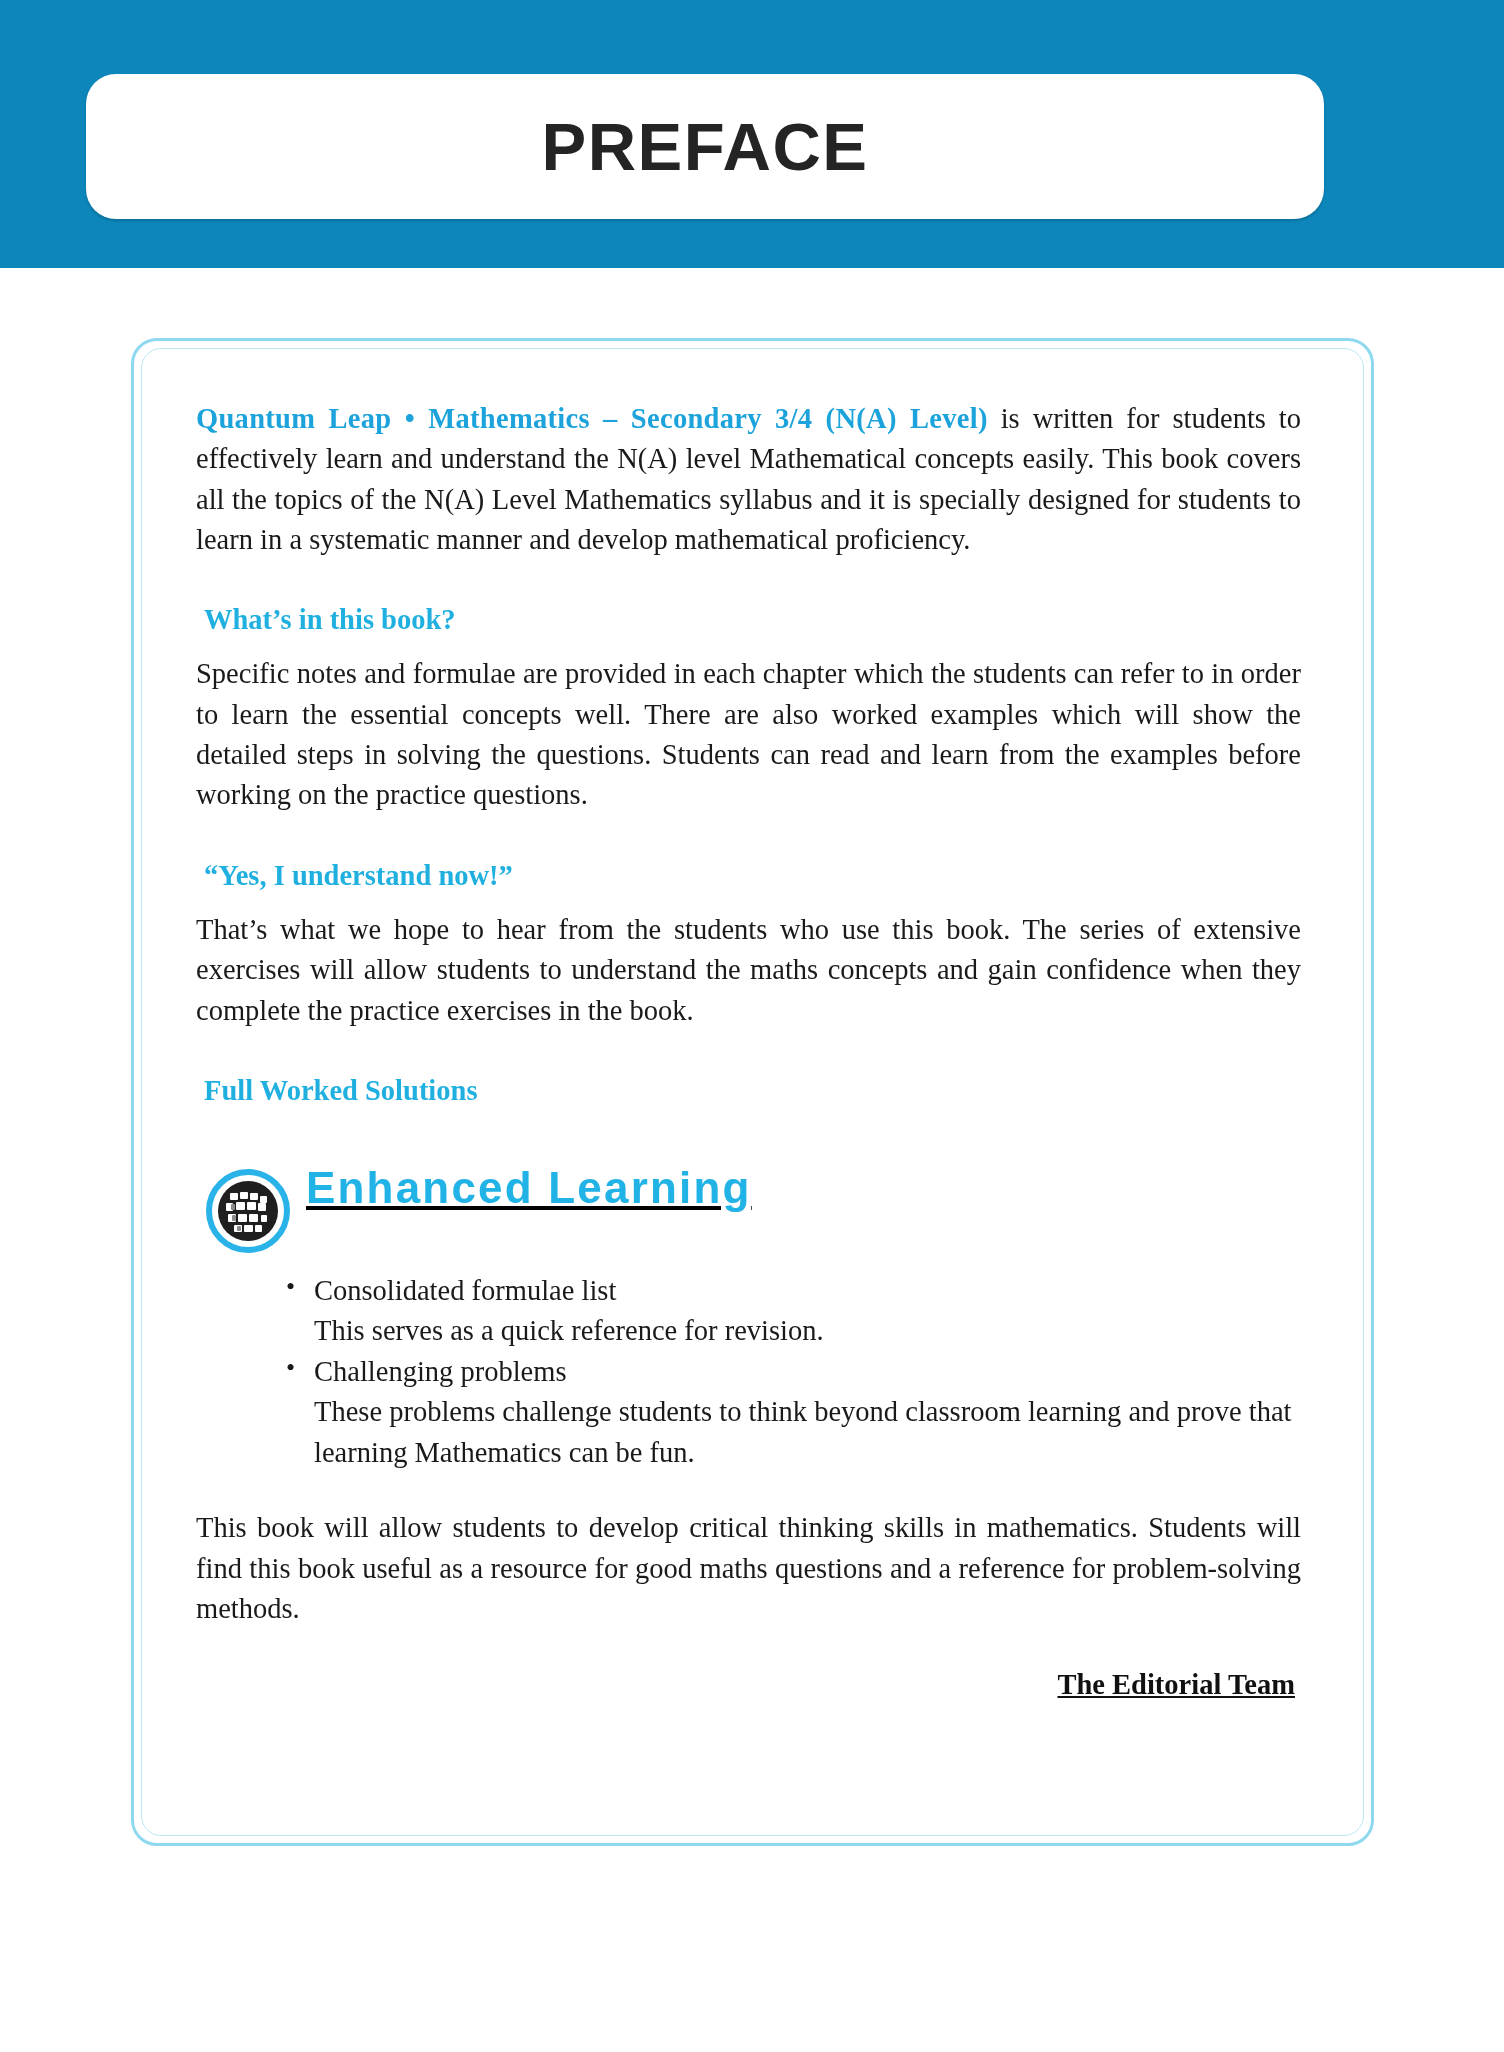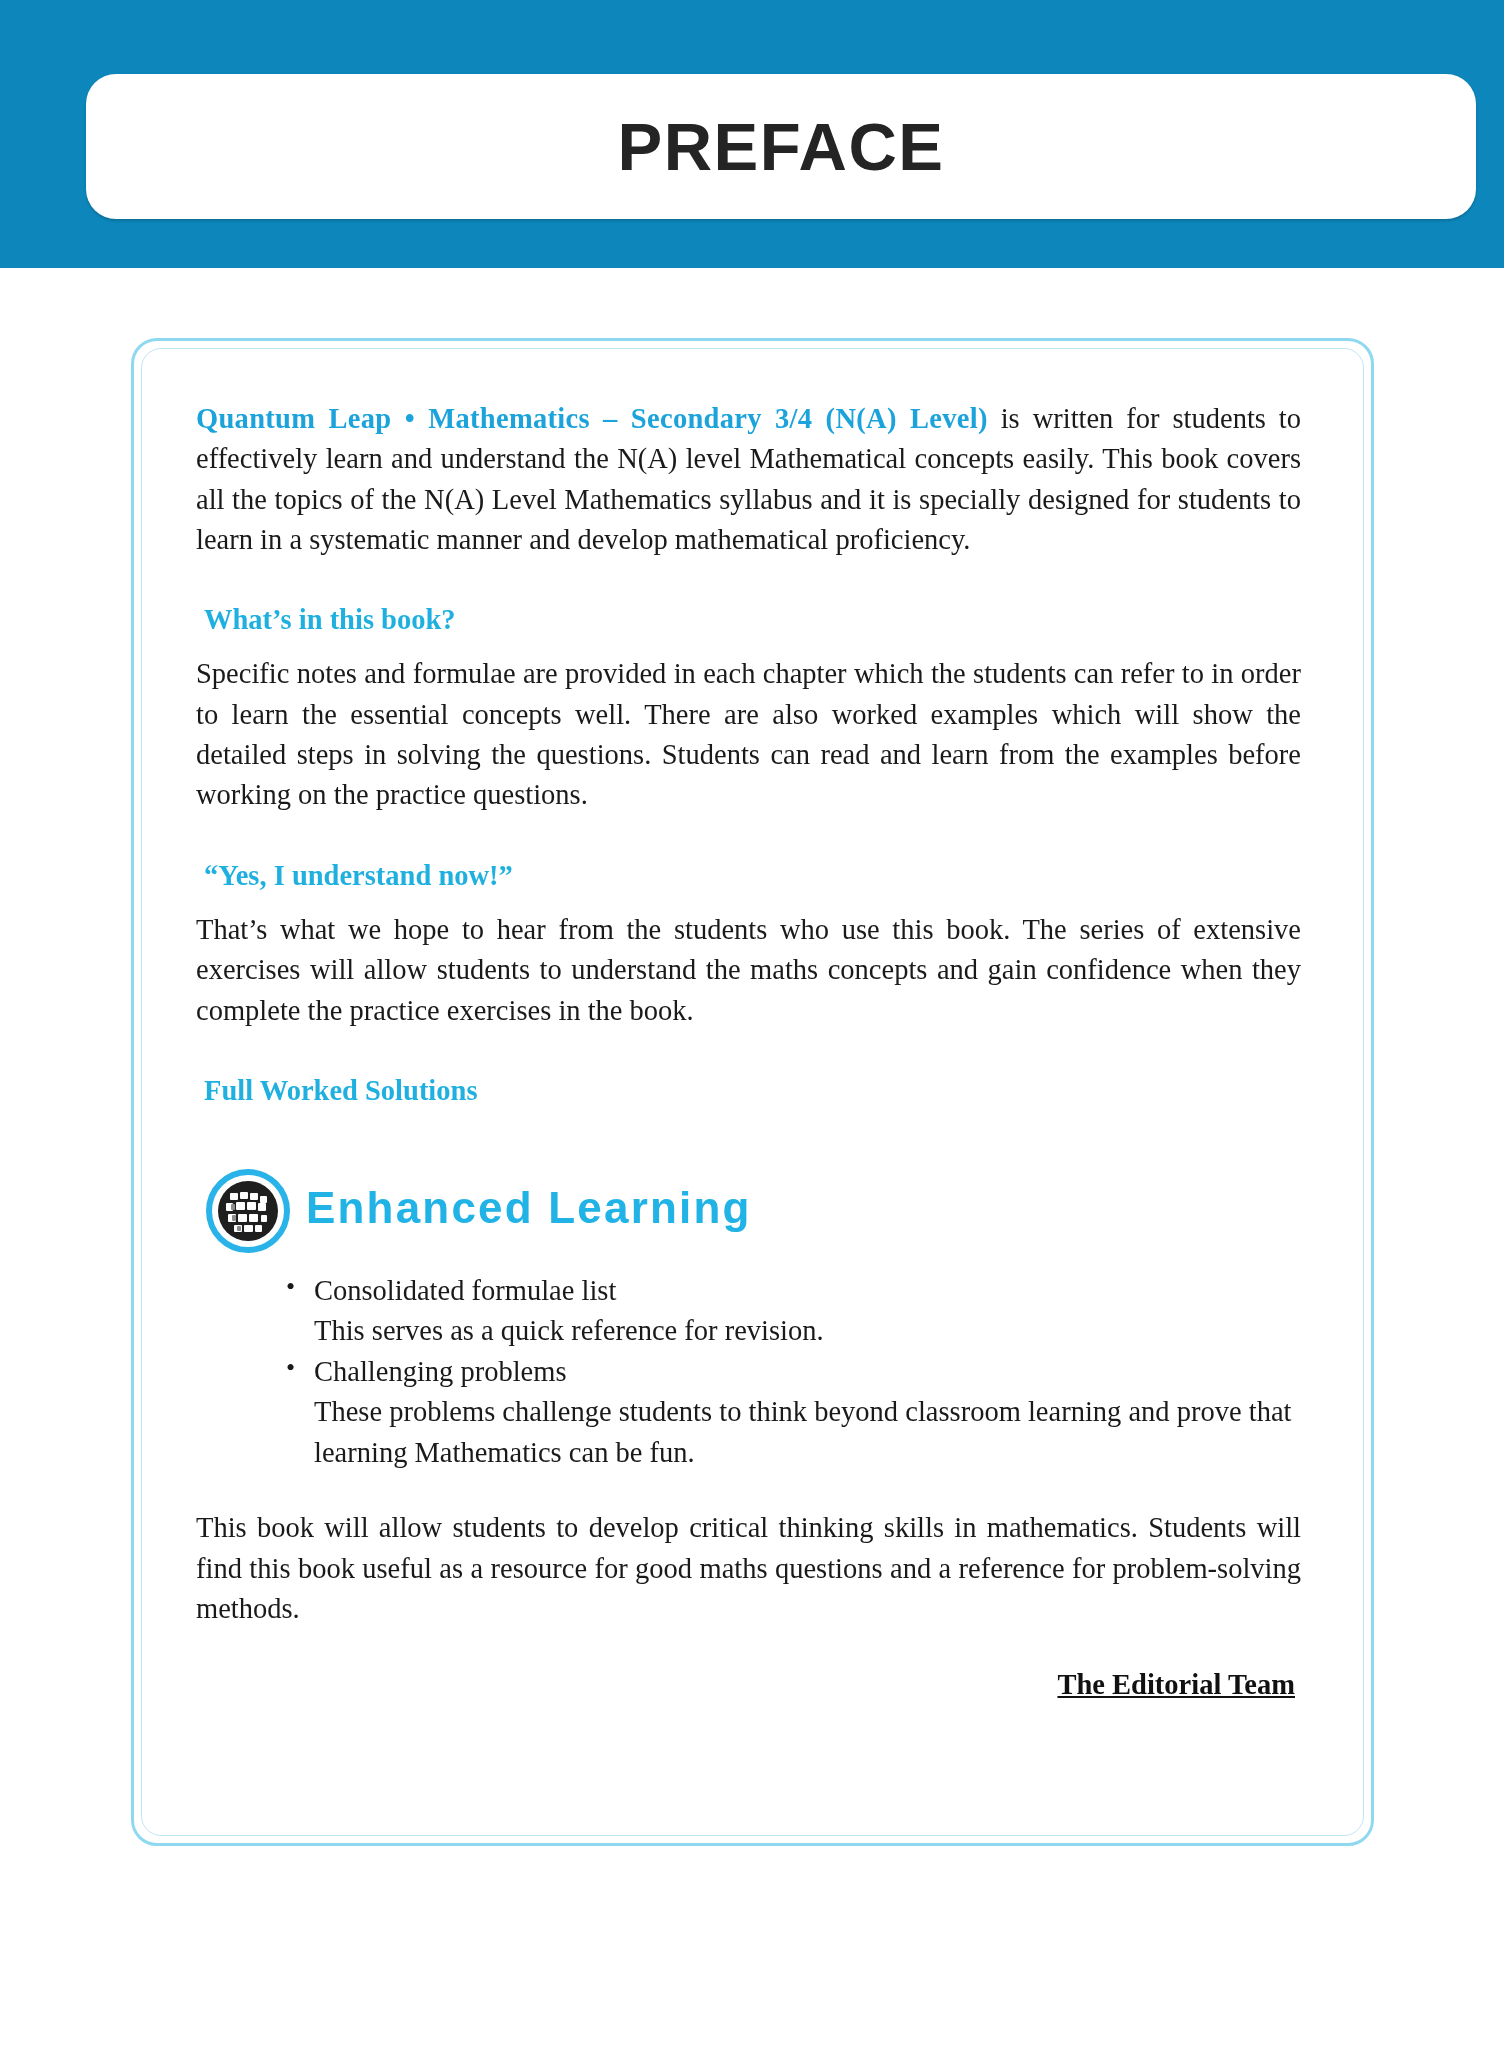--- a/index.html
+++ b/index.html
@@ -29,21 +29,21 @@
     left: 0;
     top: 262px;
     width: 1504px;
     height: 6px;
     background: #0d87bb;
   }
   .title-plate {
     position: absolute;
     left: 86px;
     top: 74px;
-    width: 1390px;
+    width: 1238px;
     height: 145px;
     background: #ffffff;
     border-radius: 30px;
     box-shadow: 0 2px 3px rgba(0,0,0,0.18);
     display: flex;
     align-items: center;
     justify-content: center;
   }
   .title-plate-text {
     font-family: "Liberation Sans", sans-serif;
@@ -107,22 +107,23 @@
     font-family: "Liberation Serif", serif;
     line-height: 1.2;
   }
   .gap-block { height: 35px; }
   .gap-small { height: 9px; }
   .gap-logo  { height: 44px; }
 
   
   .el-logo {
     display: flex;
-    align-items: center;
+    align-items: flex-start;
     margin-left: 10px;
+    text-decoration: underline;
   }
   .el-mark {
     position: relative;
     width: 84px;
     height: 84px;
     flex: 0 0 84px;
     margin-right: 16px;
   }
   .el-words { position: relative; top: -3px; }
   .el-title {

